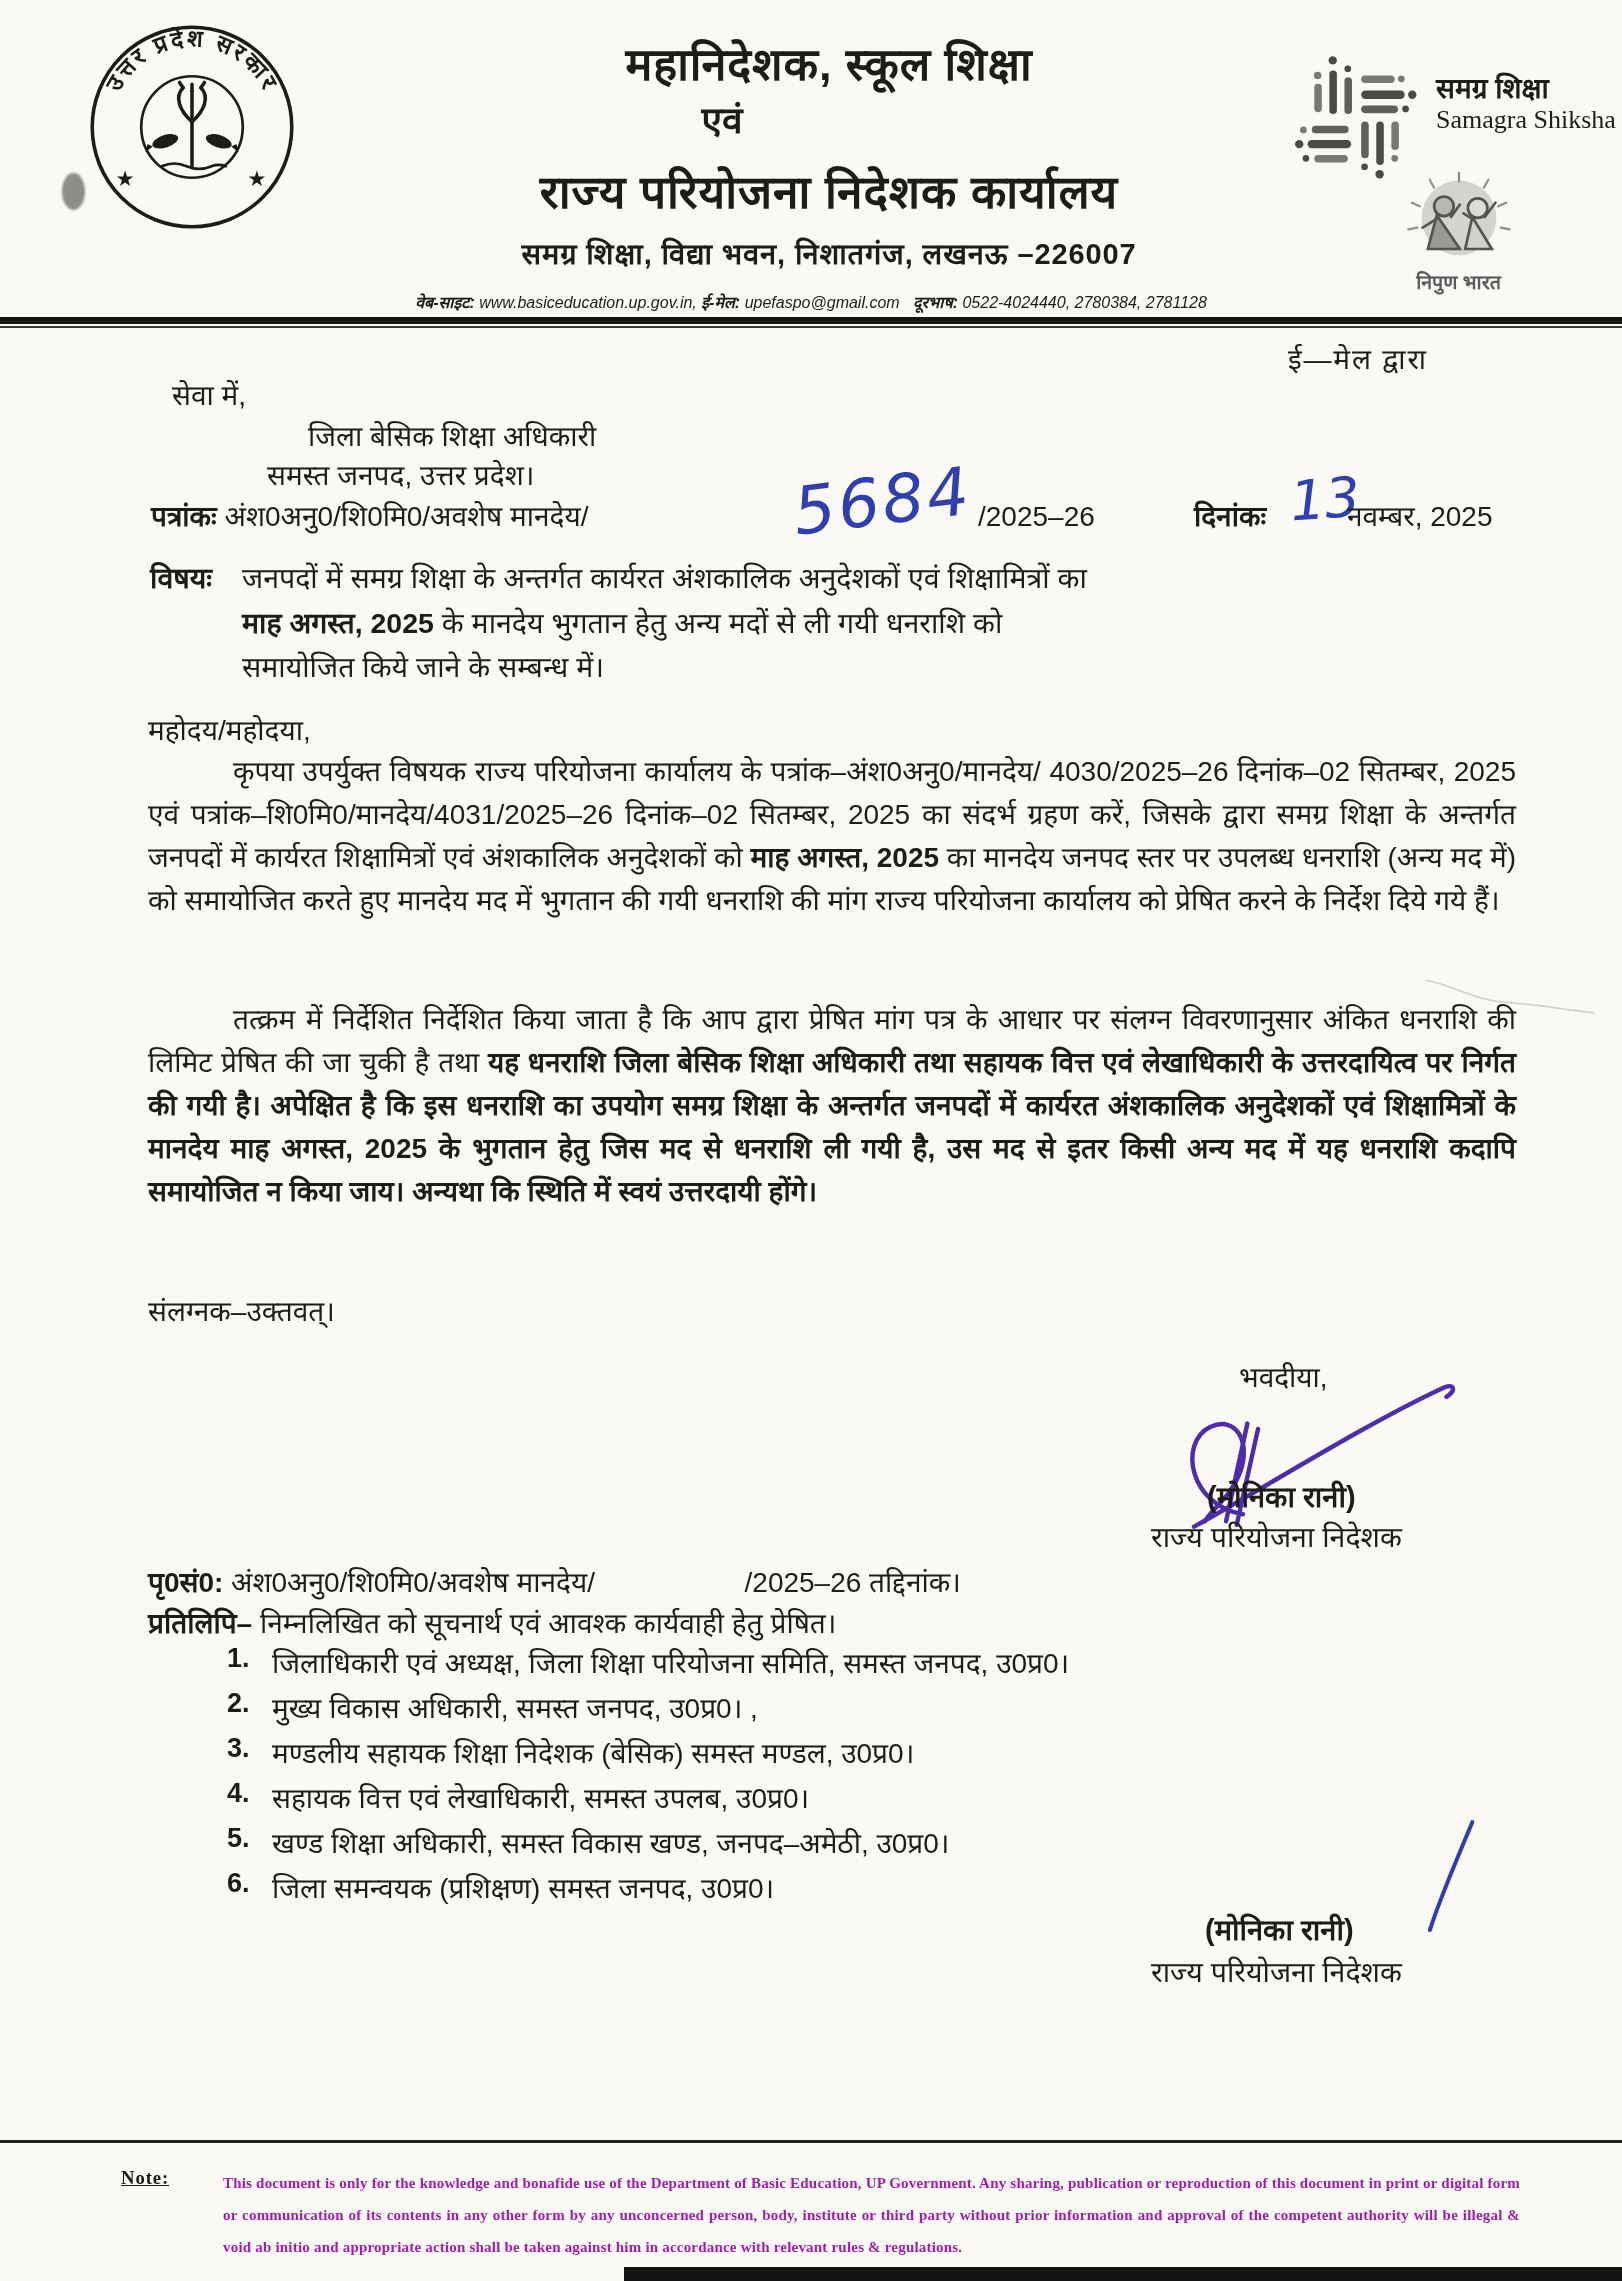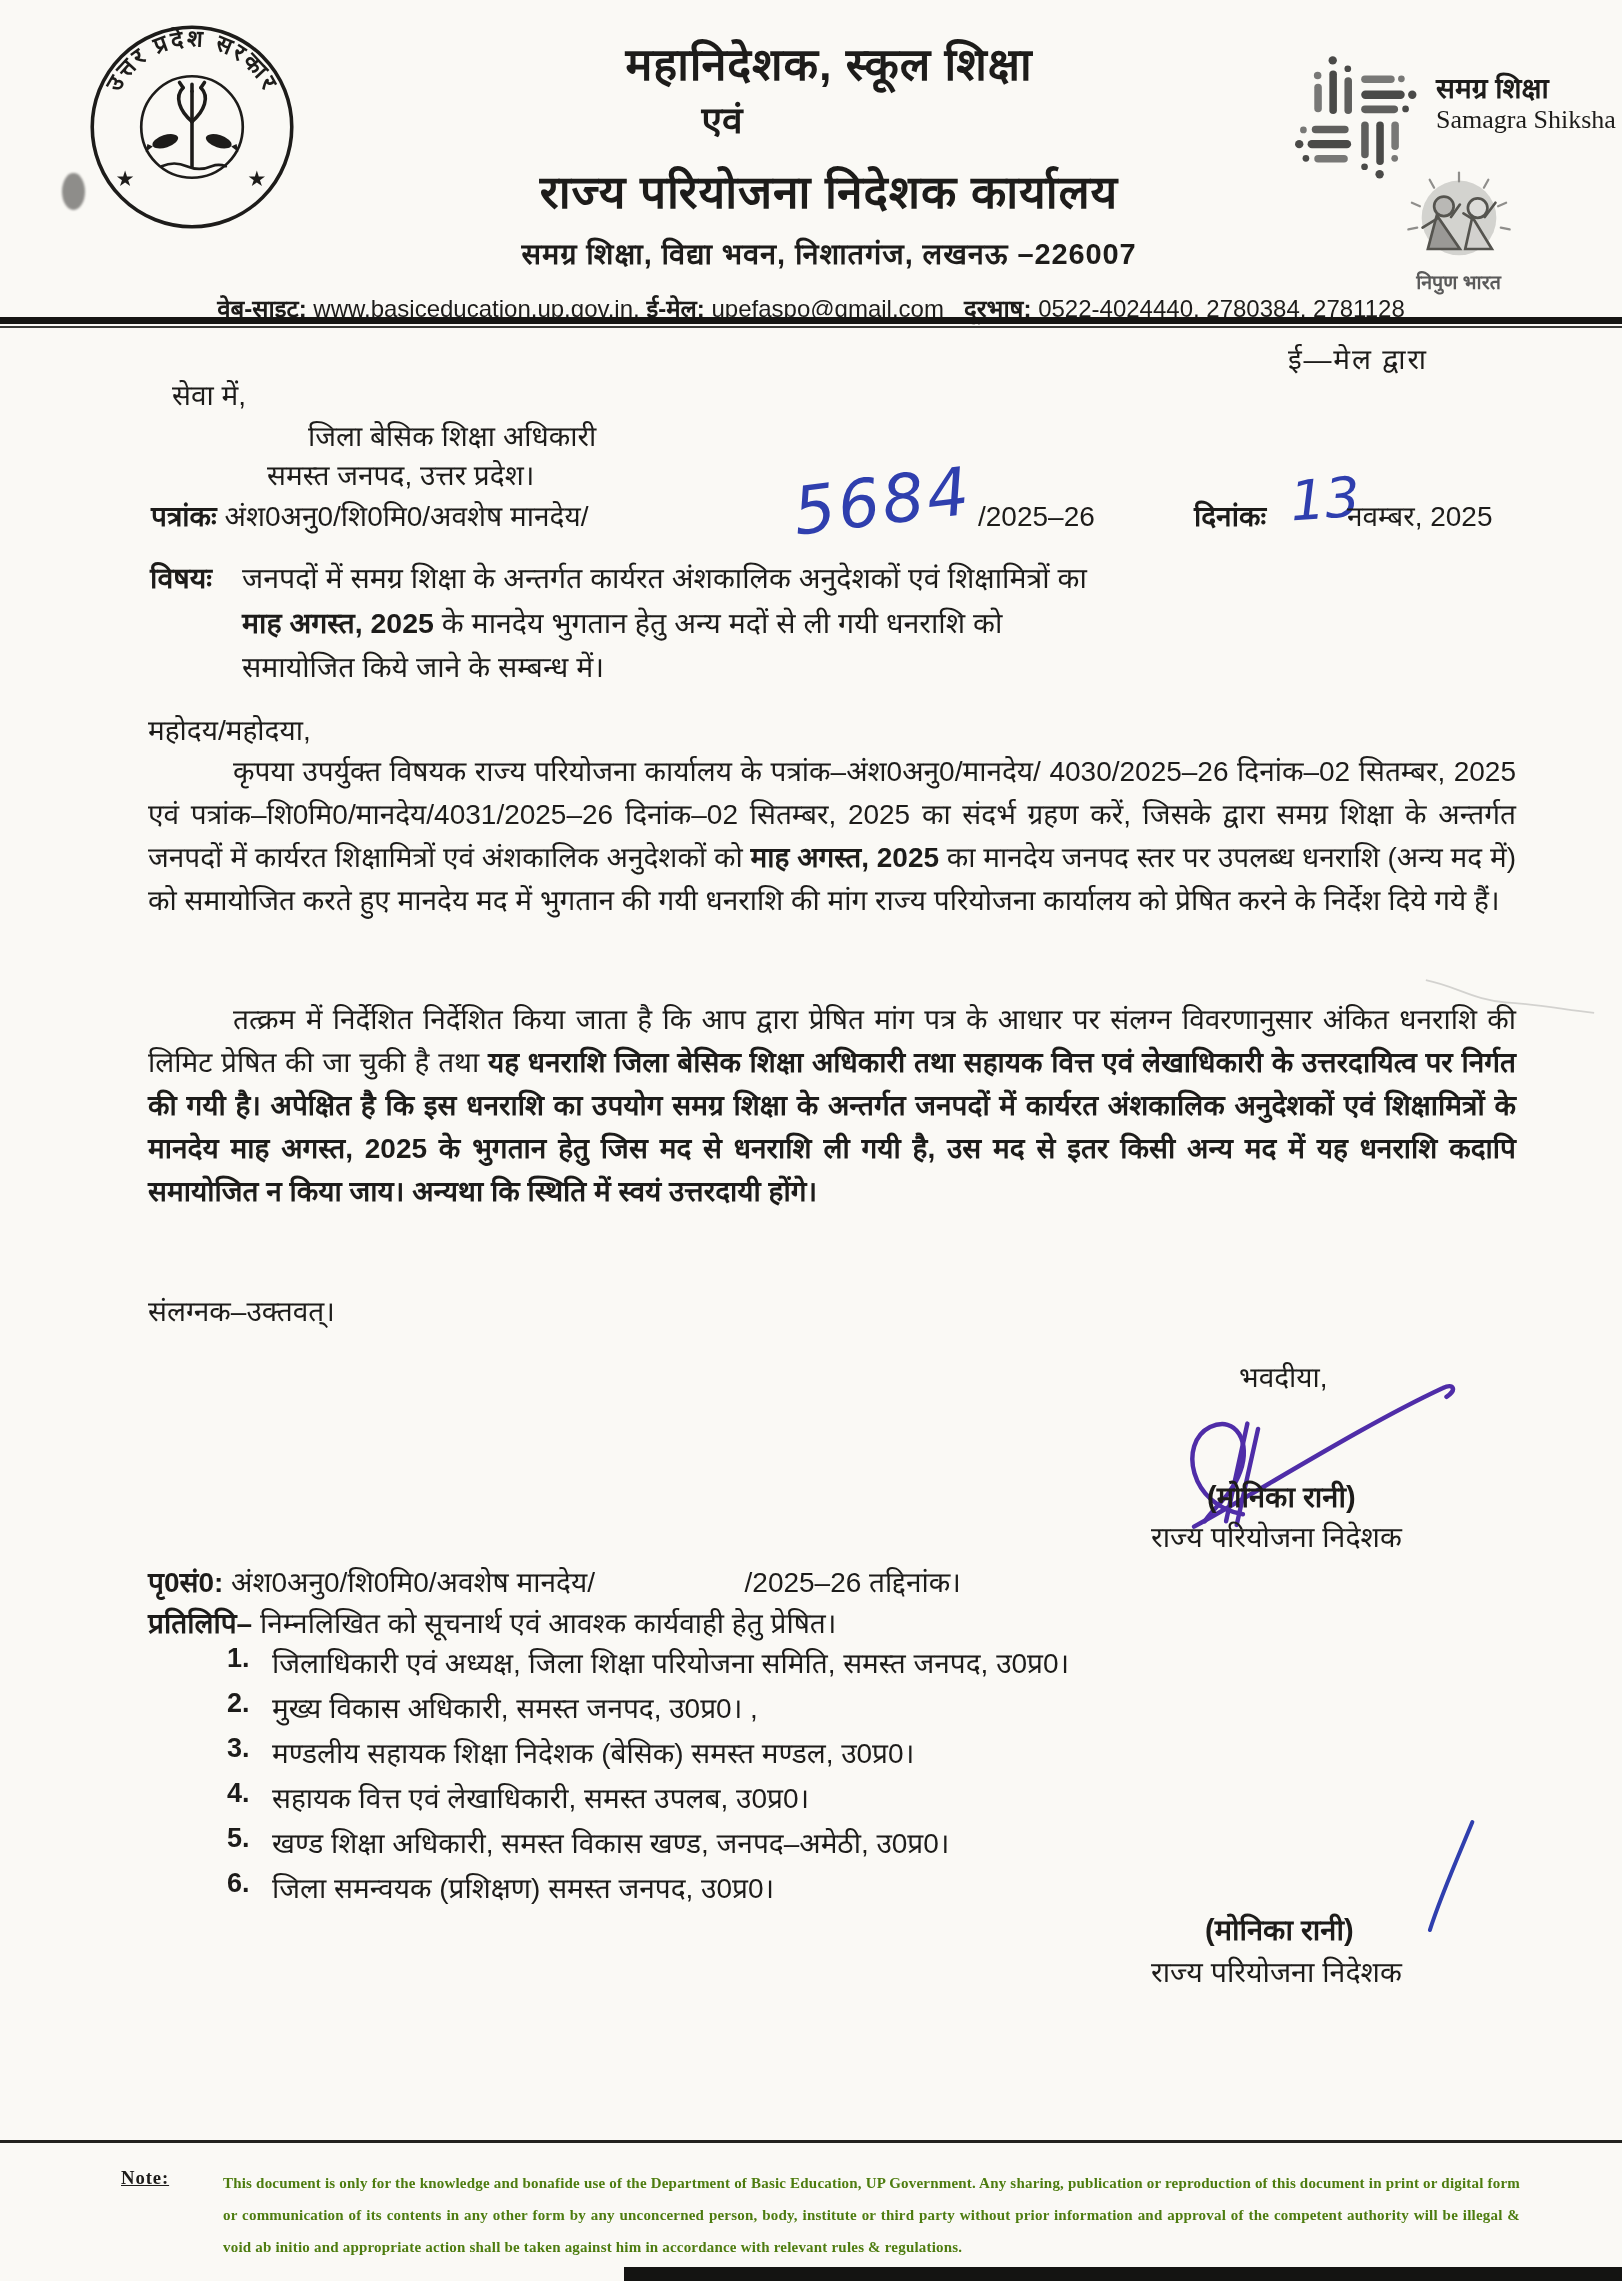--- a/index.html
+++ b/index.html
@@ -13,21 +13,21 @@
     color:#1d1c1a;
   }
   .abs{position:absolute;}
   .nw{white-space:nowrap;}
   .b{font-weight:700;}
   
   .h-title1{font-size:45px;font-weight:700;letter-spacing:0.9px;}
   .h-evam{font-size:37px;font-weight:700;}
   .h-title3{font-size:46px;font-weight:700;letter-spacing:0.9px;}
   .h-addr{font-size:29px;font-weight:700;letter-spacing:0.9px;}
-  .h-web{font-size:24px;}
+  .h-web{font-size:16px;font-style:italic;}
   .h-web .lbl{font-weight:700;}
   .samagra-hi{font-size:28px;font-weight:600;}
   .samagra-en{font-size:26px;font-family:"Liberation Serif","DejaVu Serif",serif;}
   .nipun-lbl{font-size:19.6px;color:#5a5a5a;font-weight:600;}
   .head-rule{left:0;top:317px;width:1623px;height:7.1px;background:#161513;}
   .head-rule2{left:0;top:326px;width:1623px;height:1.8px;background:#3a3a38;}
   
   .t31{font-size:28px;line-height:43px;}
   .t32{font-size:28.5px;line-height:45px;}
   .delivery{font-size:28px;letter-spacing:1.8px;}
@@ -49,21 +49,21 @@
   .copies-row .txt{font-size:28px;}
   
   .foot-rule{left:0;top:2140px;width:1623px;height:2.7px;background:#23221f;}
   .note-lbl{
     font-family:"Liberation Serif","DejaVu Serif",serif;
     font-size:18.7px;font-weight:700;text-decoration:underline;letter-spacing:0.9px;
   }
   .note-txt{
     width:1297px;text-align:justify;
     font-family:"Liberation Serif","DejaVu Serif",serif;
-    font-size:15px;font-weight:700;line-height:32px;letter-spacing:0.2px;color:#4d7c0f;
+    font-size:15px;font-weight:700;line-height:32px;letter-spacing:0.2px;color:#a21caf;
   }
   .bottom-strip{left:624px;top:2267px;width:999px;height:14.3px;background:#141412;}
   .punch-hole{left:62px;top:173px;width:23px;height:37px;background:#8e8d8a;border-radius:50%;filter:blur(0.9px);}
   .crease{opacity:.4;}
 </style>
 </head>
 <body>
 
 <div class="page">
 

